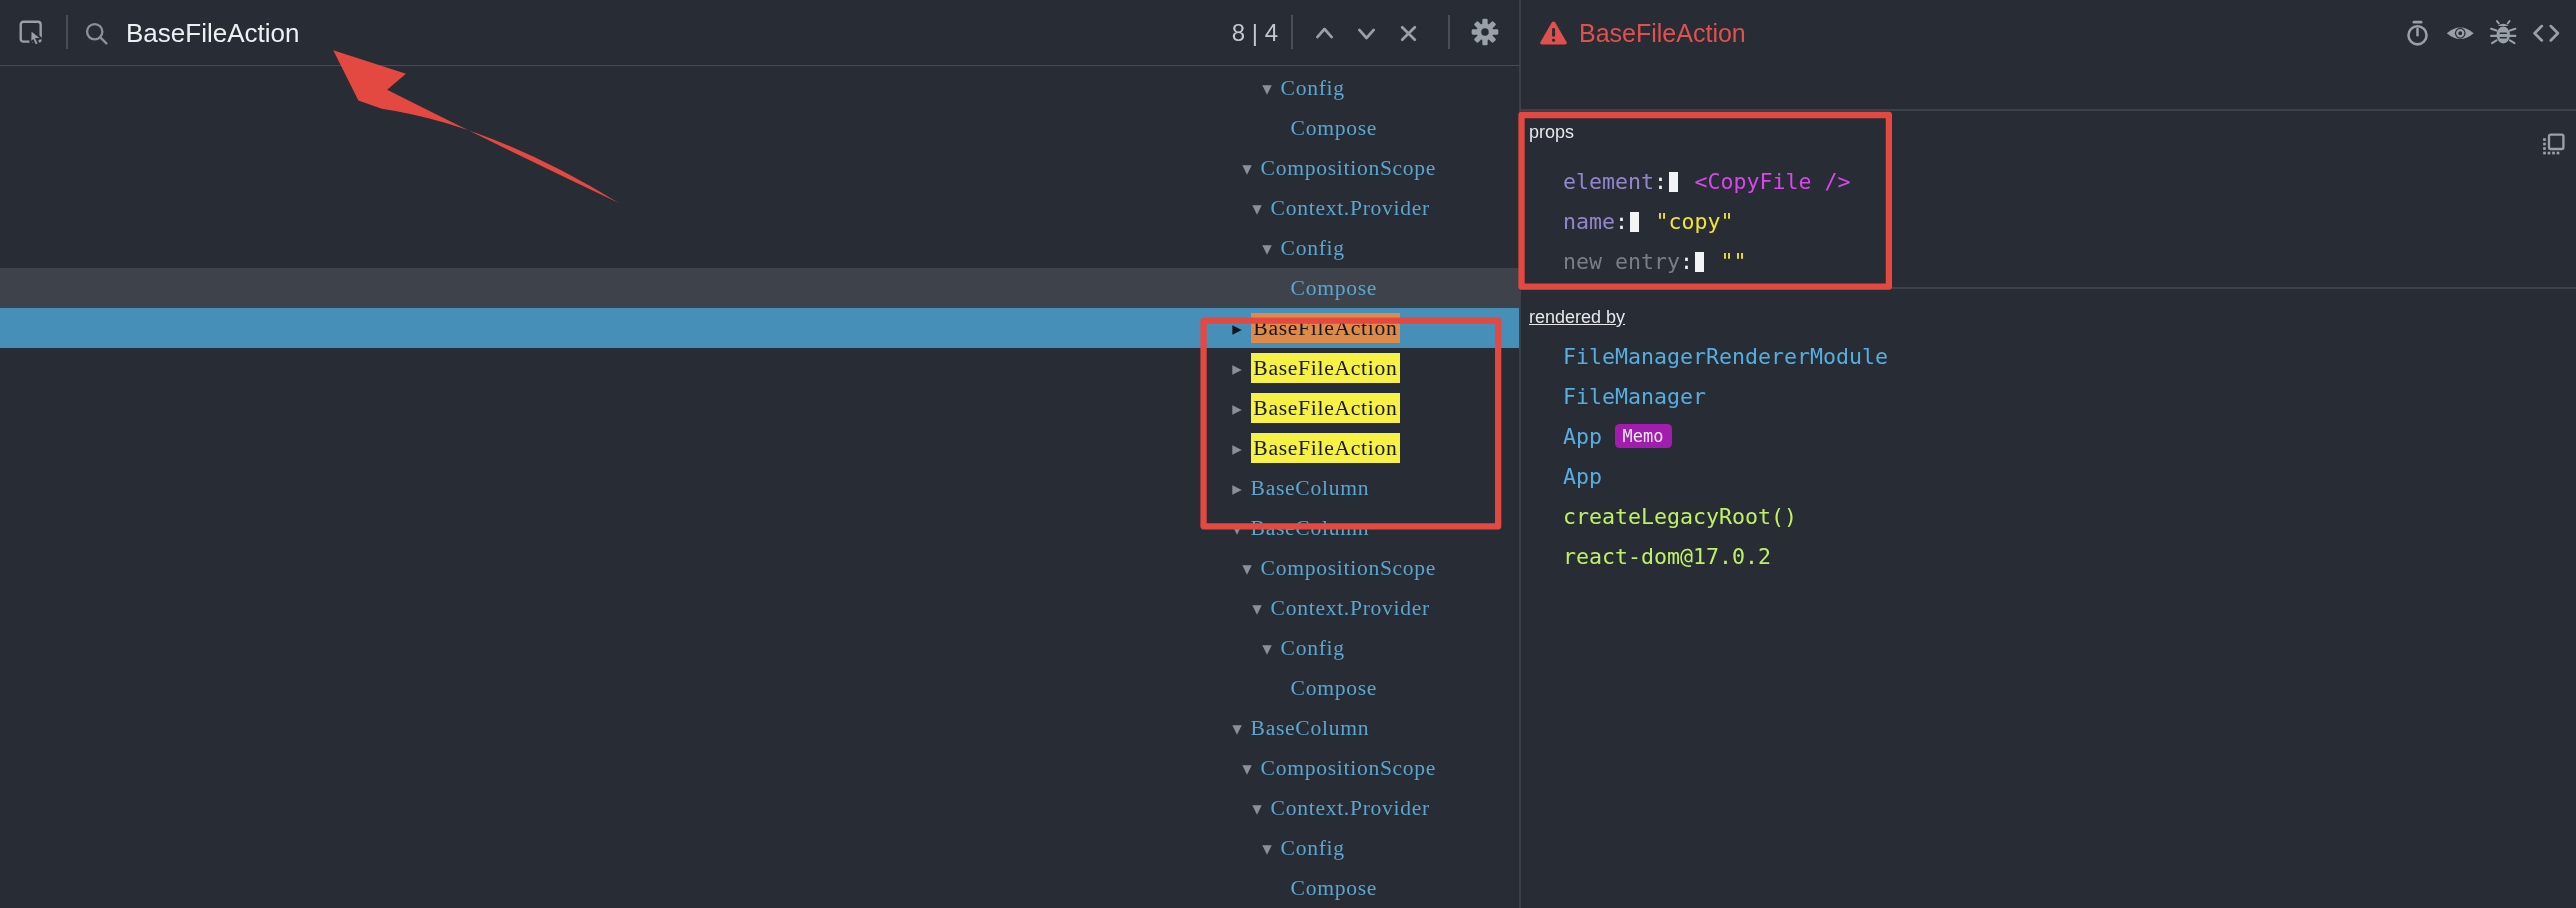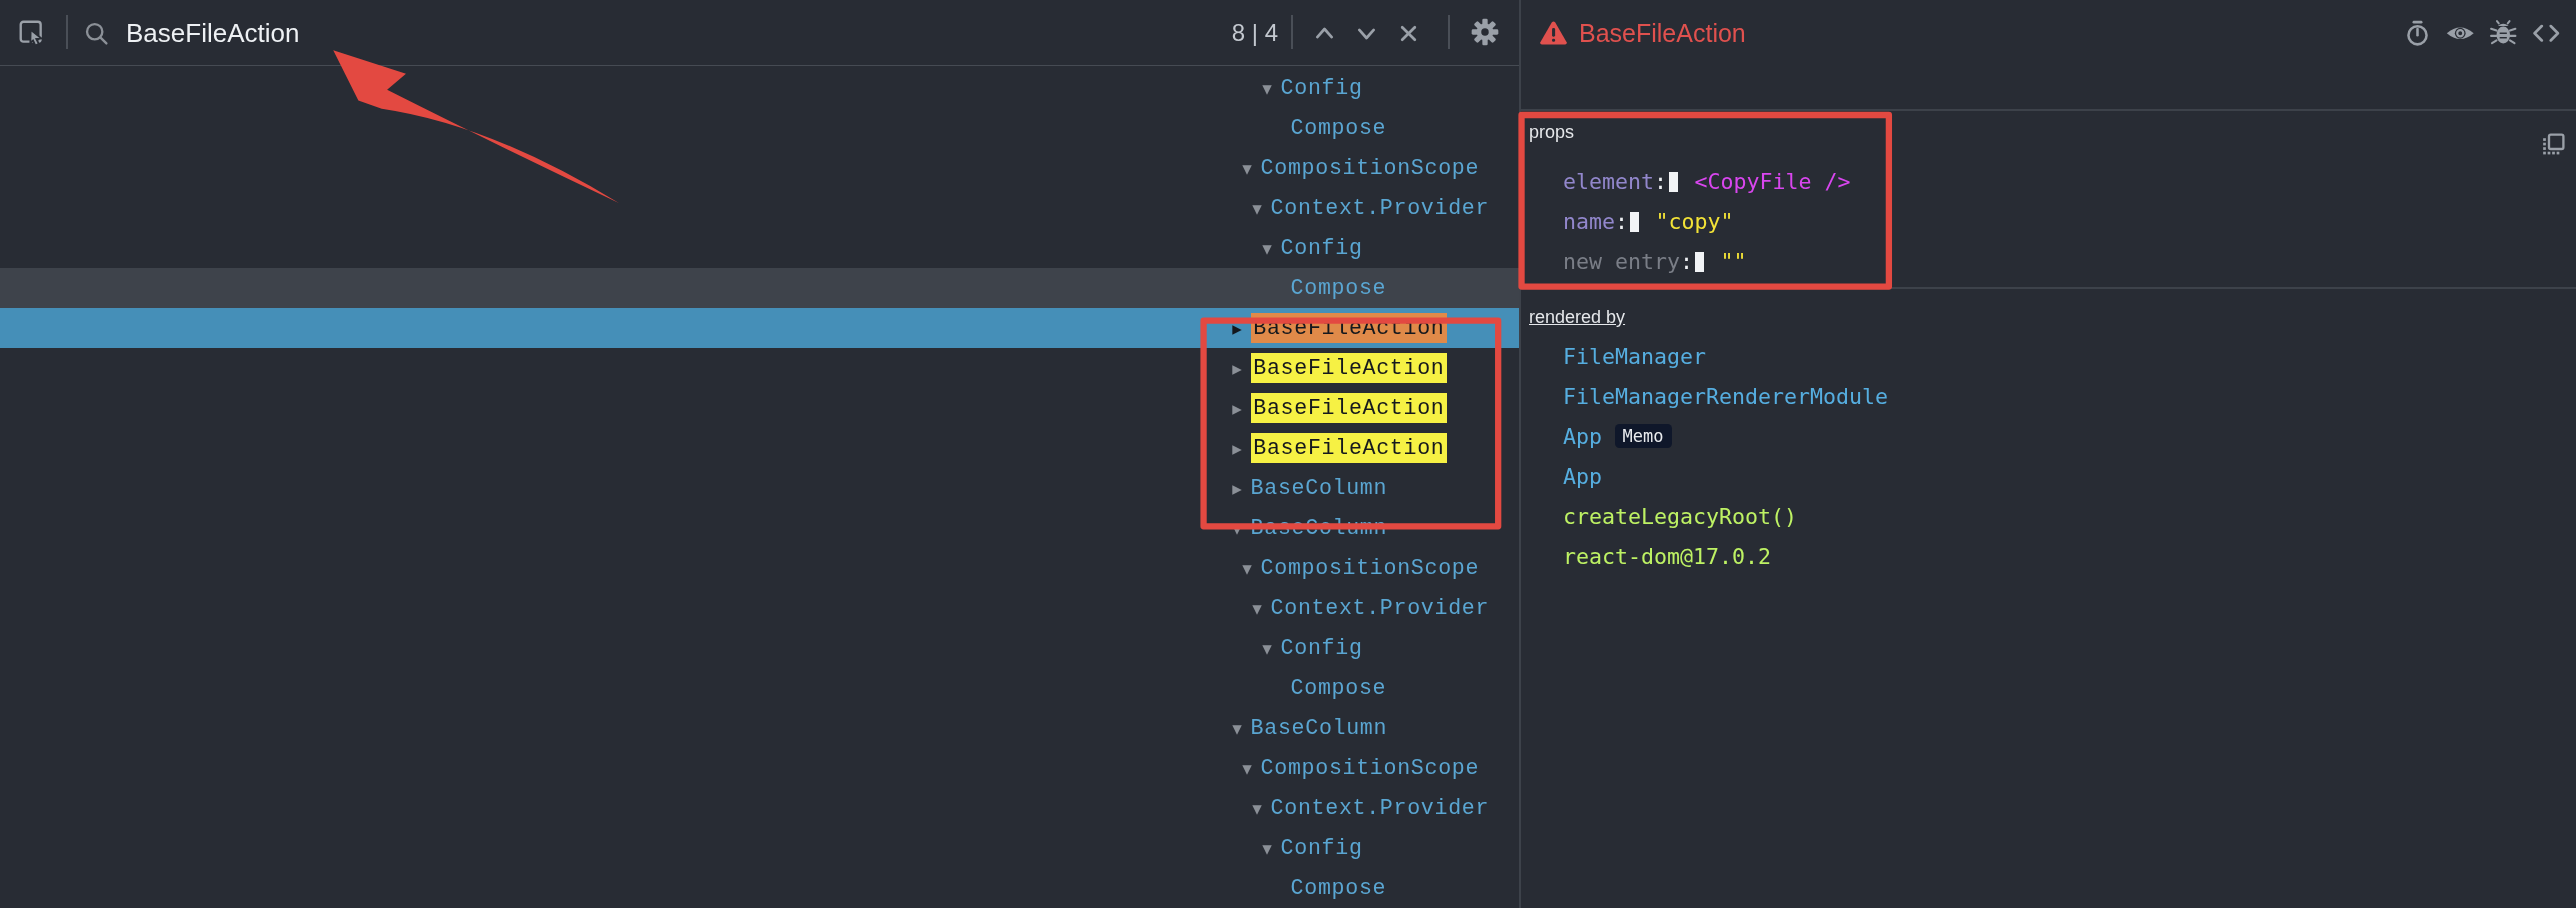--- a/index.html
+++ b/index.html
@@ -9,21 +9,21 @@
 
   
   .toolbar { position:absolute; left:0; top:0; width:1520px; height:66px; background:#282c34; border-bottom:1.8px solid #464b53; }
   .icon-btn { position:absolute; color:#9aa0a8; display:flex; align-items:center; justify-content:center; cursor:pointer; }
   .icon-btn svg { display:block; }
   .tb-sep { position:absolute; width:1.8px; height:34px; top:15.3px; background:#4a4f57; }
   .search-query { position:absolute; left:126px; top:0; height:66px; line-height:66px; font-size:26px; color:#eef1f4; white-space:pre; }
   .result-count { position:absolute; left:1195px; top:0; width:83px; height:66px; line-height:66px; text-align:right; font-size:24px; color:#c3c8cf; white-space:pre; }
 
   
-  .tree { position:absolute; left:0; top:68px; width:1520px; height:841px; overflow:hidden; font-family:Liberation Mono, monospace; }
+  .tree { position:absolute; left:0; top:68px; width:1520px; height:841px; overflow:hidden; font-family:Liberation Serif, serif; }
   .trow { position:relative; height:40px; width:1520px; display:flex; align-items:center; padding-left:calc(1227px + var(--lv) * 10px); cursor:pointer; }
   .trow.s-hover { background:#3e434b; }
   .trow.s-selected { background:#458fb8; }
   .t-arrow { width:20px; margin-right:3.6px; font-size:19px; color:#8b9097; line-height:40px; text-align:center; font-family:"DejaVu Sans", sans-serif; }
   .s-selected .t-arrow { color:#13171d; }
   .a-expanded::before { content:"▾"; }
   .a-collapsed::before { content:"▸"; }
   .a-none::before { content:""; }
   .t-label { font-size:21.6px; letter-spacing:0.7px; color:#5aa6d2; white-space:pre; line-height:30.5px; }
   .t-label.m-current { background:#e08a49; color:#15181d; padding:0 2.7px; }
@@ -43,21 +43,21 @@
   .prow { height:40px; line-height:40px; white-space:pre; }
   .pkey.k-purple { color:#9287cc; }
   .pkey.k-dim { color:#7a7e87; }
   .pcolon { color:#eef1f4; }
   .pcursor { display:inline-block; width:9px; height:20px; background:#f2f4f6; margin:0 3.6px 0 1.8px; vertical-align:-2.7px; }
   .pval.v-jsx { color:#d946ef; }
   .pval.v-string { color:#f3e337; }
   .rbrow { height:40px; line-height:40px; white-space:pre; }
   .rb-label.l-link { color:#56aee0; cursor:pointer; }
   .rb-label.l-plain { color:#bef264; }
-  .rb-badge { display:inline-block; background:#0f172a; color:#e9ebee; font-size:17px; line-height:24px; padding:0 8px; border-radius:4.5px; margin-left:12.6px; vertical-align:1.8px; }
+  .rb-badge { display:inline-block; background:#a21caf; color:#e9ebee; font-size:17px; line-height:24px; padding:0 8px; border-radius:4.5px; margin-left:12.6px; vertical-align:1.8px; }
   .rb-badge:empty { display:none; }
 
   
   .annotations { position:absolute; left:0; top:0; width:2576px; height:909px; pointer-events:none; z-index:50; }
 </style>
 </head>
 <body>
 
 <div class="app">
 
@@ -295,22 +295,22 @@
           <div class="prow"><span class="pkey k-purple">name</span><span class="pcolon">:</span><span class="pcursor" hidden=""></span><span> </span><span class="pval v-string">"copy"</span></div>
           <div class="prow"><span class="pkey k-dim">new entry</span><span class="pcolon">:</span><span class="pcursor"></span><span> </span><span class="pval v-string">""</span></div>
         </div>
     </div>
 
     <div class="rp-line" style="top:287px;"></div>
 
     <div>
       <div class="sec-label" style="top:304px;text-decoration:underline;">rendered by</div>
       <div class="mono-rows" style="top:337px;">
+          <div class="rbrow"><span class="rb-label l-link">FileManagerRendererModule</span></div>
           <div class="rbrow"><span class="rb-label l-link">FileManager</span></div>
-          <div class="rbrow"><span class="rb-label l-link">FileManagerRendererModule</span></div>
           <div class="rbrow"><span class="rb-label l-link">App</span><span class="rb-badge">Memo</span></div>
           <div class="rbrow"><span class="rb-label l-link">App</span></div>
           <div class="rbrow"><span class="rb-label l-plain">createLegacyRoot()</span></div>
           <div class="rbrow"><span class="rb-label l-plain">react-dom@17.0.2</span></div>
         </div>
     </div>
   </div>
 
   <svg class="annotations" viewBox="0 0 2868 1012">
     <path d="M371,56 L452,82 L431,100 Q566,168 689,226 Q547,139 425,121 L399,112 Z" fill="#e34941"></path>

